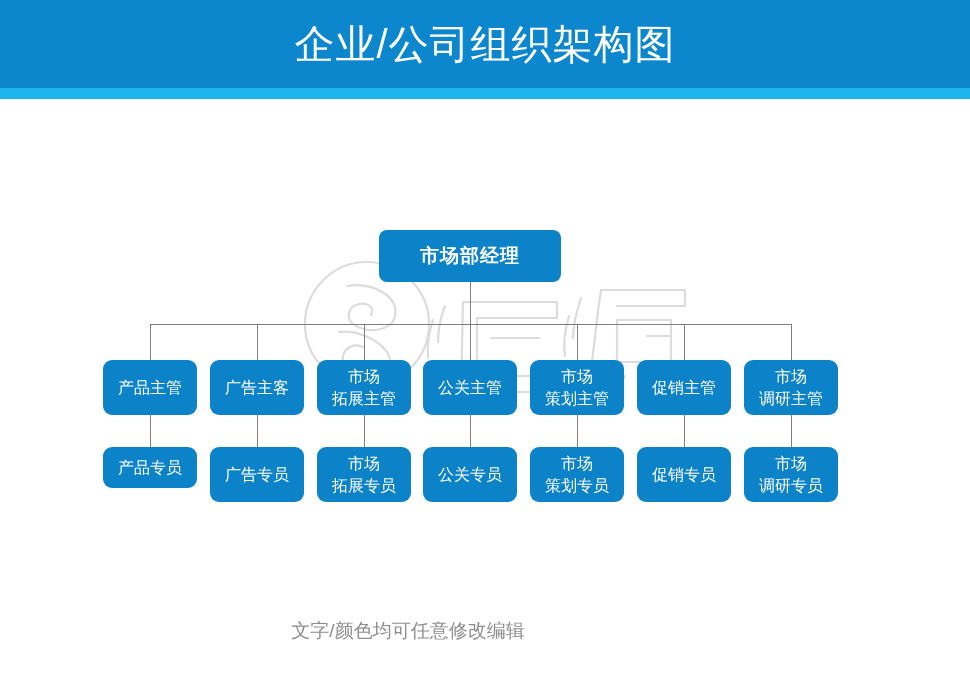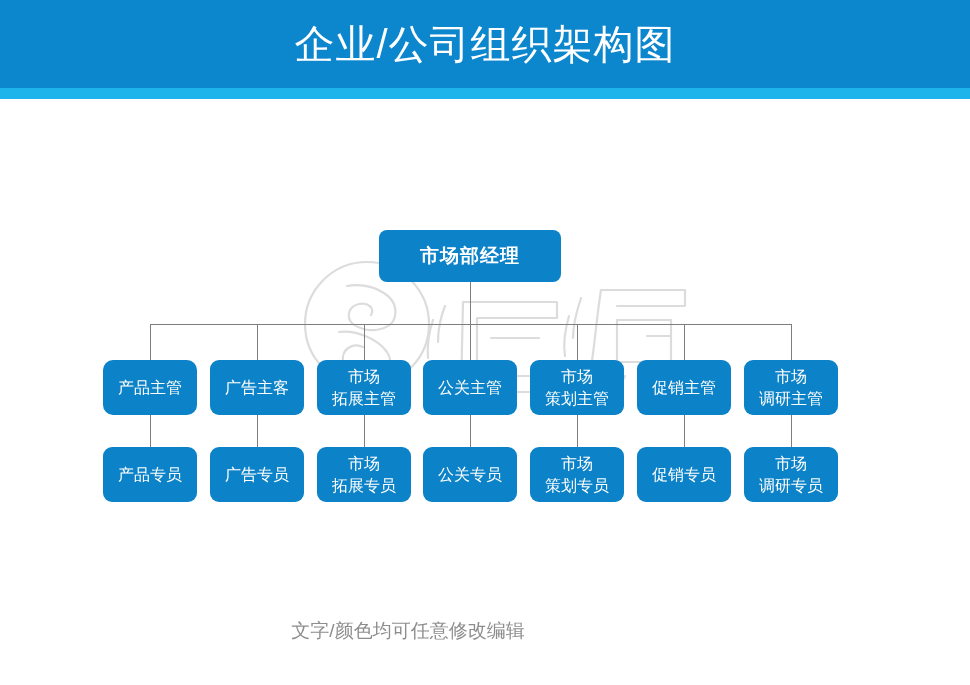--- a/index.html
+++ b/index.html
@@ -160,25 +160,25 @@
 
   <div class="node node-root" style="left:379px; top:131px; width:182px; height:52px;">
     <span class="node-label">市场部经理</span>
   </div>
 
   <div class="line line-v" style="left:470px; top:183px; width:1px; height:42px;"></div>
 
   <div class="line line-h" style="left:150px; top:225px; width:641px; height:1px;"></div>
 
   <div class="line line-v" style="left:150px; top:225px; height:36px;"></div>
-  <div class="node" style="left:103px; top:261px; width:94px; height:55px;border-radius:10px;">
+  <div class="node" style="left:103px; top:261px; width:94px; height:55px;">
     <span class="node-label">产品主管</span>
   </div>
   <div class="line line-v" style="left:150px; top:316px; height:32px;"></div>
-  <div class="node" style="left:103px; top:348px; width:94px; height:55px;">
+  <div class="node" style="left:103px; top:348px; width:94px; height:41px;">
     <span class="node-label">产品专员</span>
   </div>
 
   <div class="line line-v" style="left:257px; top:225px; height:36px;"></div>
   <div class="node" style="left:210px; top:261px; width:94px; height:55px;">
     <span class="node-label">广告主客</span>
   </div>
   <div class="line line-v" style="left:257px; top:316px; height:32px;"></div>
   <div class="node" style="left:210px; top:348px; width:94px; height:55px;">
     <span class="node-label">广告专员</span>

